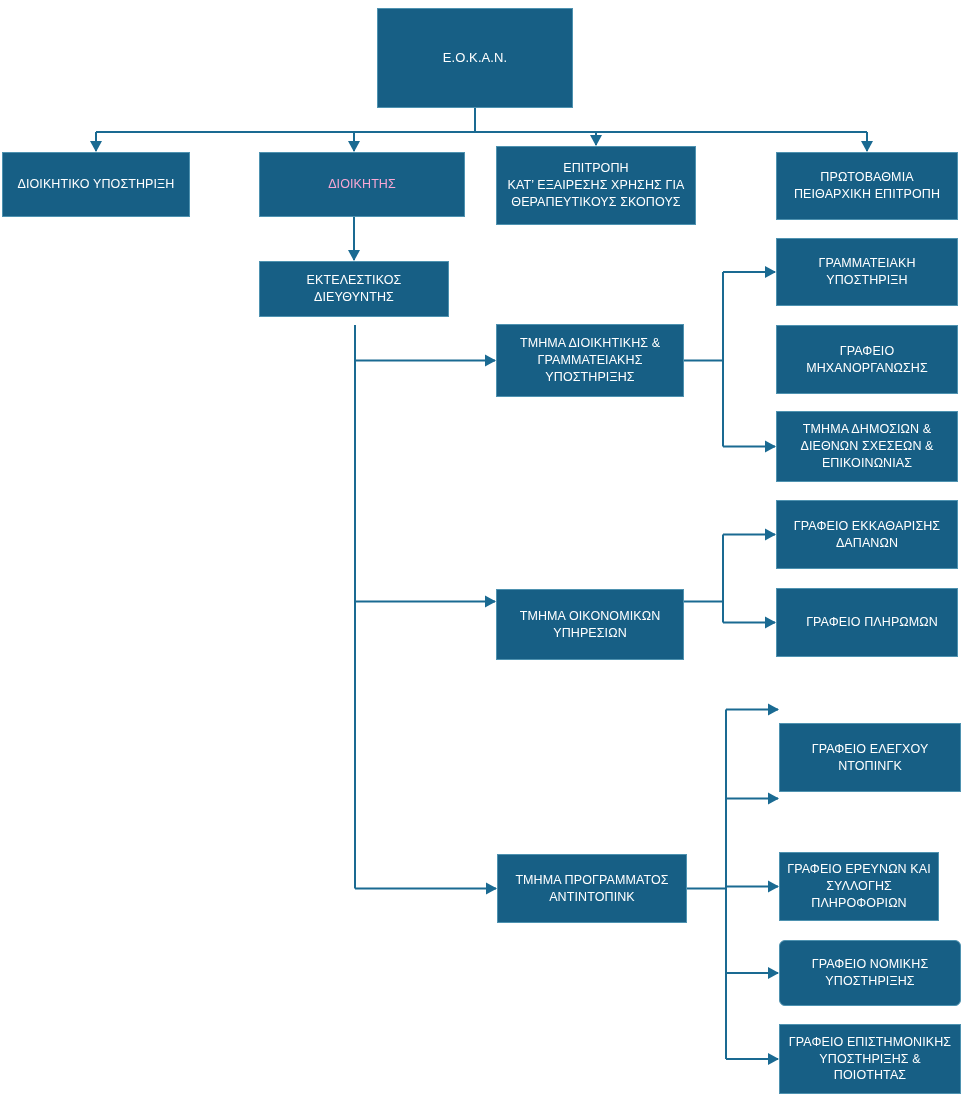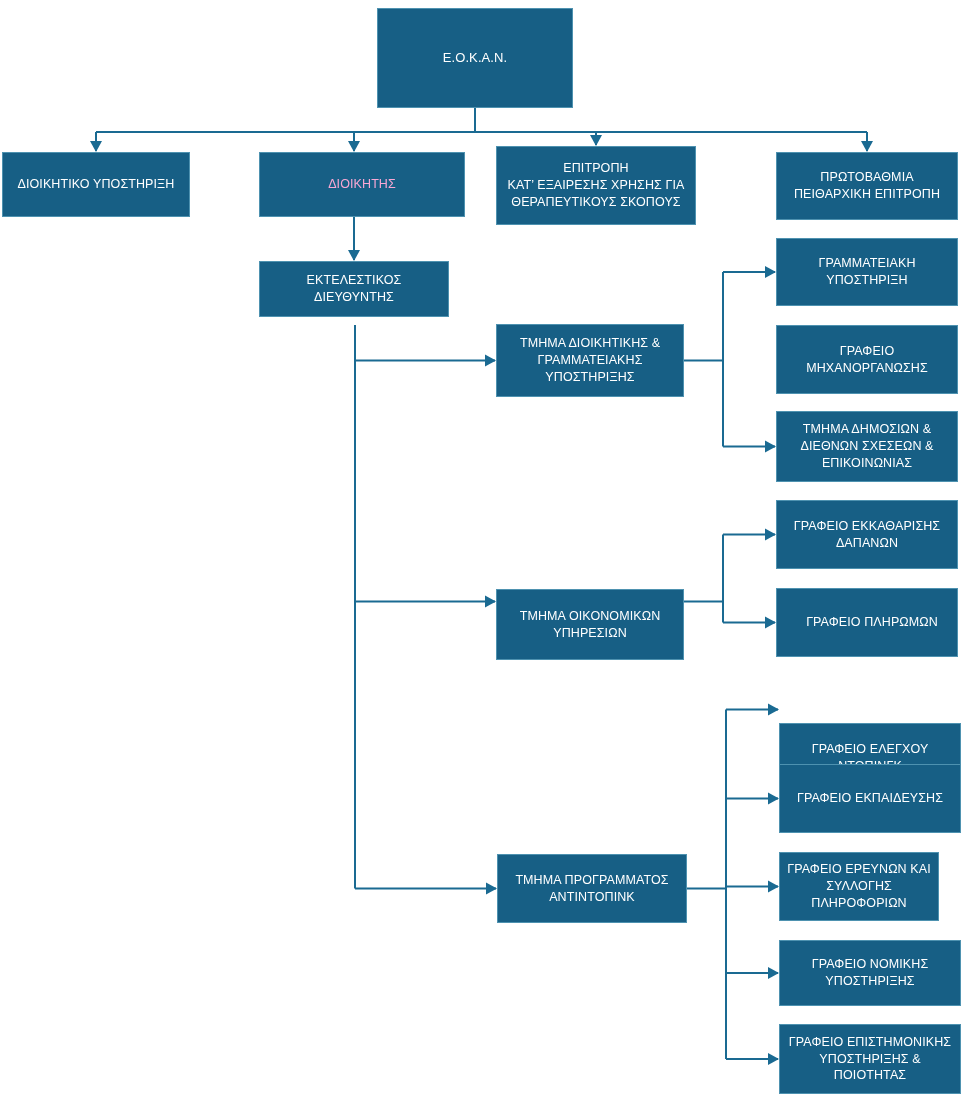--- a/index.html
+++ b/index.html
@@ -125,22 +125,21 @@
 ΕΠΙΚΟΙΝΩΝΙΑΣ</div>
   <div class="node" style="left: 496px; top: 566px; width: 188px; height: 71px; background: rgb(23, 95, 133); border-color: rgb(78, 146, 176); color: rgb(255, 255, 255); margin-top: 23px;">ΤΜΗΜΑ ΟΙΚΟΝΟΜΙΚΩΝ
 ΥΠΗΡΕΣΙΩΝ</div>
   <div class="node" style="left: 776px; top: 500px; width: 182px; height: 69px; background: rgb(23, 95, 133); border-color: rgb(78, 146, 176); color: rgb(255, 255, 255);">ΓΡΑΦΕΙΟ ΕΚΚΑΘΑΡΙΣΗΣ
 ΔΑΠΑΝΩΝ</div>
   <div class="node" style="left: 776px; top: 588px; width: 182px; height: 69px; background: rgb(23, 95, 133); border-color: rgb(78, 146, 176); color: rgb(255, 255, 255); padding-left: 16px;">ΓΡΑΦΕΙΟ ΠΛΗΡΩΜΩΝ</div>
   <div class="node" style="left: 497px; top: 854px; width: 190px; height: 69px; background: rgb(23, 95, 133); border-color: rgb(78, 146, 176); color: rgb(255, 255, 255);">ΤΜΗΜΑ ΠΡΟΓΡΑΜΜΑΤΟΣ
 ΑΝΤΙΝΤΟΠΙΝΚ</div>
   <div class="node" style="left: 779px; top: 675px; width: 182px; height: 69px; background: rgb(23, 95, 133); border-color: rgb(78, 146, 176); color: rgb(255, 255, 255); margin-top: 48px;">ΓΡΑΦΕΙΟ ΕΛΕΓΧΟΥ
 ΝΤΟΠΙΝΓΚ</div>
-  <div class="node" style="left: 779px; top: 764px; width: 182px; height: 69px; background: rgb(23, 95, 133); border-color: rgb(78, 146, 176); color: rgb(255, 255, 255);">ΓΡΑΦΕΙΟ ΕΚΠΑΙΔΕΥΣΗΣ</div>
   <div class="node" style="left: 779px; top: 852px; width: 160px; height: 69px; background: rgb(23, 95, 133); border-color: rgb(78, 146, 176); color: rgb(255, 255, 255);">ΓΡΑΦΕΙΟ ΕΡΕΥΝΩΝ ΚΑΙ
 ΣΥΛΛΟΓΗΣ ΠΛΗΡΟΦΟΡΙΩΝ</div>
-  <div class="node" style="left: 779px; top: 940px; width: 182px; height: 66px; background: rgb(23, 95, 133); border-color: rgb(78, 146, 176); color: rgb(255, 255, 255);">ΓΡΑΦΕΙΟ ΝΟΜΙΚΗΣ
+  <div class="node" style="left: 779px; top: 940px; width: 182px; height: 66px; background: rgb(23, 95, 133); border-color: rgb(78, 146, 176); color: rgb(255, 255, 255); border-radius: 6px;">ΓΡΑΦΕΙΟ ΝΟΜΙΚΗΣ
 ΥΠΟΣΤΗΡΙΞΗΣ</div>
   <div class="node" style="left: 779px; top: 1024px; width: 182px; height: 70px; background: rgb(23, 95, 133); border-color: rgb(78, 146, 176); color: rgb(255, 255, 255);">ΓΡΑΦΕΙΟ ΕΠΙΣΤΗΜΟΝΙΚΗΣ
 ΥΠΟΣΤΗΡΙΞΗΣ &amp;
 ΠΟΙΟΤΗΤΑΣ</div>
 
 </div>
 
 </body></html>

